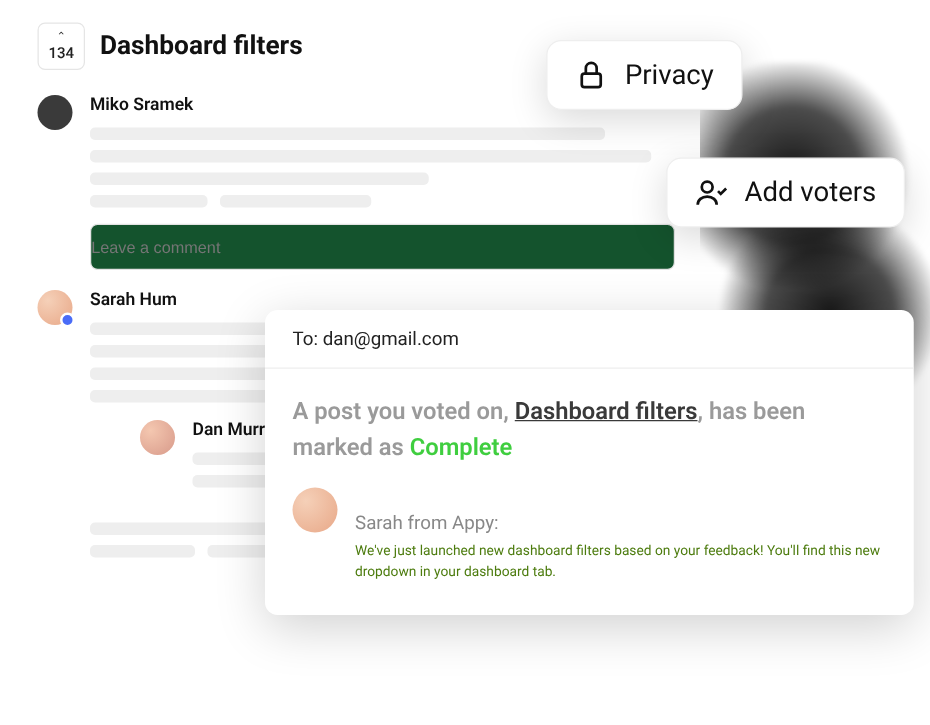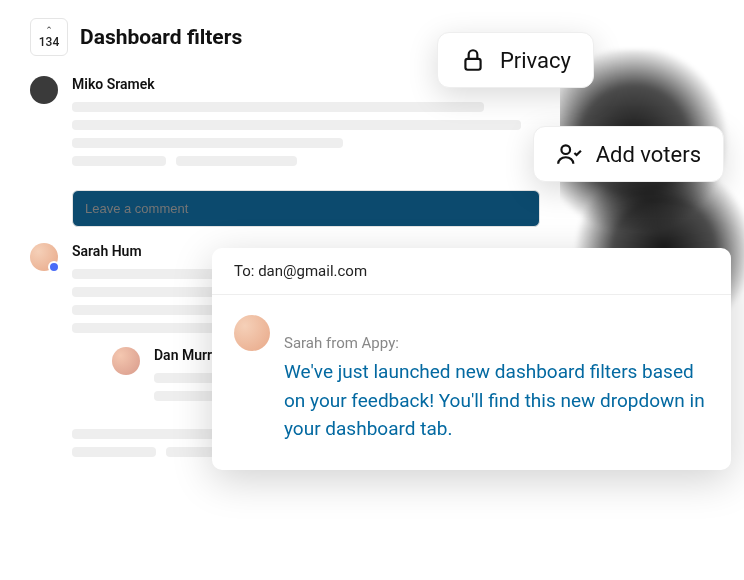--- a/index.html
+++ b/index.html
@@ -18,42 +18,42 @@
 .avatar.dark { background: #3a3a3a; }
 .avatar.pink { background: radial-gradient(circle at 30% 30%, #f4c7b0, #d89a8a); }
 .avatar.sarah { background: radial-gradient(circle at 30% 30%, #f5d0b8, #e8a888); }
 .badge { position: absolute; bottom: -2px; right: -2px; width: 12px; height: 12px; border-radius: 50%; background: #4a6cf7; border: 2px solid #fff; }
 
 .thread-body { flex: 1; }
 .author { font-size: 14px; font-weight: 600; color: #111; margin-bottom: 10px; }
 .skeleton { background: #eeeeee; border-radius: 4px; height: 10px; margin-bottom: 8px; }
 .skeleton-row { display: flex; gap: 10px; }
 
-.comment-input { width: 100%; border: 1px solid #e3e3e3; border-radius: 6px; padding: 10px 12px; font-size: 13px; color: #999; margin-top: 16px; background: #0c4a6e; }
+.comment-input { width: 100%; border: 1px solid #e3e3e3; border-radius: 6px; padding: 10px 0; font-size: 13px; color: #999; margin-top: 5px; background: #14532d; }
 
 .nested { margin-left: 40px; }
 
 
 .pill { position: absolute; background: #fff; border: 1px solid #eee; border-radius: 12px; padding: 14px 22px; display: flex; align-items: center; gap: 14px; font-size: 22px; font-weight: 400; color: #111; box-shadow: 0 8px 30px rgba(0,0,0,0.15); }
 .pill svg { width: 26px; height: 26px; }
 .pill.privacy { top: 32px; right: 150px; }
 .pill.voters { top: 126px; right: 20px; }
 
 
 .email-card { position: absolute; left: 212px; top: 248px; width: 519px; background: #fff; border-radius: 10px; box-shadow: 0 10px 40px rgba(0,0,0,0.18); }
 .email-to { padding: 14px 22px; font-size: 15px; color: #222; border-bottom: 1px solid #eee; }
 .email-body { padding: 20px 22px 26px; }
 .email-headline { font-size: 19px; font-weight: 600; color: #9a9a9a; line-height: 1.5; margin-bottom: 18px; }
 .email-headline .link { color: #3a3a3a; text-decoration: underline; }
 .email-headline .status { color: #3fce3f; }
 .email-msg { display: flex; gap: 14px; }
 .email-msg .avatar { width: 36px; height: 36px; }
 .email-msg-body { flex: 1; margin-top: 19px; }
 .from { font-size: 15px; color: #888; margin-bottom: 6px; }
-.msg-text { font-size: 19px; color: #0369a1; line-height: 1.5; }
+.msg-text { font-size: 11px; color: #4d7c0f; line-height: 1.5; }
 
 
 .shadow-blob { position: absolute; background: radial-gradient(circle, rgba(0,0,0,0.9) 0%, rgba(0,0,0,0.7) 40%, transparent 70%); filter: blur(2px); z-index: -1; }
 .blob1 { top: 50px; right: 10px; width: 200px; height: 180px; }
 .blob2 { top: 160px; right: -10px; width: 180px; height: 180px; }
 </style>
 </head>
 <body>
 
 <div class="shadow-blob blob1"></div>
@@ -125,20 +125,23 @@
       <path d="M17 11l2 2 4-4"></path>
     </svg>
   <span>Add voters</span>
 </div>
 
 <div class="email-card">
   <div class="email-to">
     <span>To: </span><span>dan@gmail.com</span>
   </div>
   <div class="email-body">
+    <div class="email-headline">
+      <span>A post you voted on, </span><span class="link">Dashboard filters</span><span>, has been marked as </span><span class="status">Complete</span>
+    </div>
     <div class="email-msg">
       <div class="avatar sarah"></div>
       <div class="email-msg-body">
         <div class="from">Sarah from Appy:</div>
         <div class="msg-text">We've just launched new dashboard filters based on your feedback! You'll find this new dropdown in your dashboard tab.</div>
       </div>
     </div>
   </div>
 </div>
 

